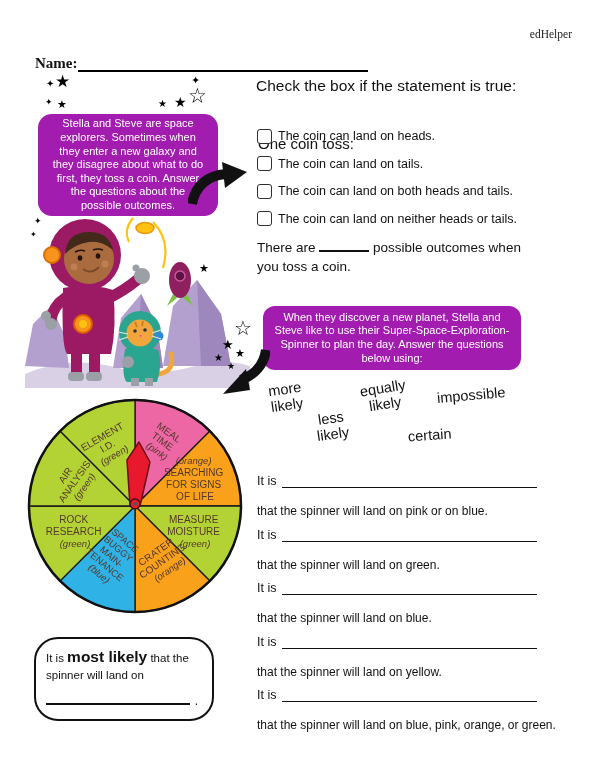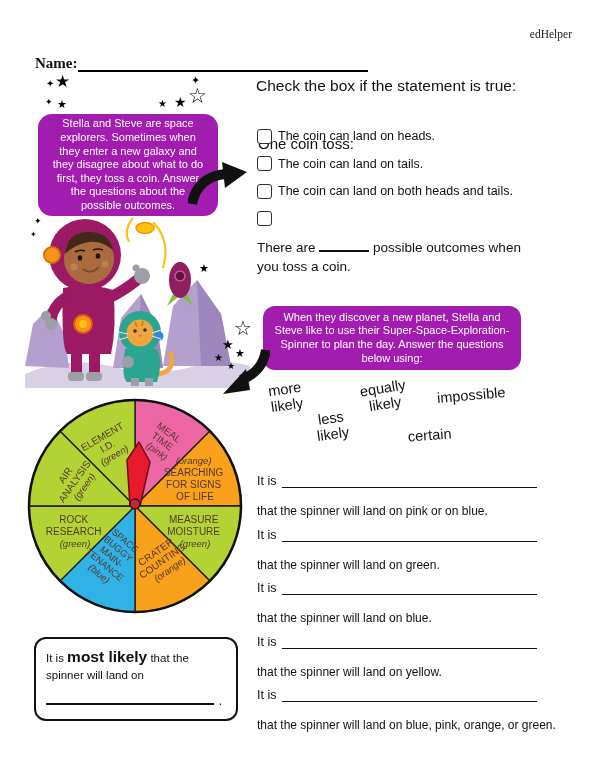--- a/index.html
+++ b/index.html
@@ -36,22 +36,22 @@
   .q-row{display:flex;align-items:flex-end;width:280px;}
   .q-lead{font-size:12.5px;flex:0 0 auto;}
   .q-line{flex:1;border-bottom:1.6px solid #111;margin-left:6px;height:13px;}
   .q-stmt{font-size:12px;margin-top:16px;white-space:nowrap;}
   
   .wedge{stroke:#1a1a1a;stroke-width:1.3;}
   .seg-label{fill:#55382c;font-size:10px;font-family:"Liberation Sans","DejaVu Sans",sans-serif;}
   .seg-label .paren{font-style:italic;font-size:9.5px;}
   .seg-small{font-size:9.5px;}
   
-  .answer-box{left:34px;top:637px;width:204px;height:84px;border:2px solid #111;
-              border-radius:12px;box-sizing:border-box;padding:8px 10px;font-size:11.5px;line-height:1.35;}
+  .answer-box{left:34px;top:637px;width:180px;height:84px;border:2px solid #111;
+              border-radius:24px;box-sizing:border-box;padding:8px 10px;font-size:11.5px;line-height:1.35;}
   .answer-bold{font-weight:bold;font-size:15.5px;}
   .answer-line{position:absolute;left:10px;right:22px;bottom:14px;border-bottom:2px solid #111;}
   .answer-dot{position:absolute;right:14px;bottom:10px;font-size:12px;}
 </style>
 </head>
 <body>
 
 <div class="page">
 
   <div class="abs brand serif">edHelper</div>
@@ -158,20 +158,21 @@
     <div class="stmt-row">
       <input type="checkbox" class="cbox" style="">
       <span class="stmt-label">The coin can land on tails.</span>
     </div>
     <div class="stmt-row">
       <input type="checkbox" class="cbox" style="">
       <span class="stmt-label">The coin can land on both heads and tails.</span>
     </div>
     <div class="stmt-row">
       <input type="checkbox" class="cbox" style="">
+      <span class="stmt-label">The coin can land on neither heads or tails.</span>
     </div>
   </div>
 
   <div class="abs fill-in">
     <span>There are</span>
     <span class="blank"></span>
     <span>possible outcomes when</span><br>
     <span>you toss a coin.</span>
   </div>
 

